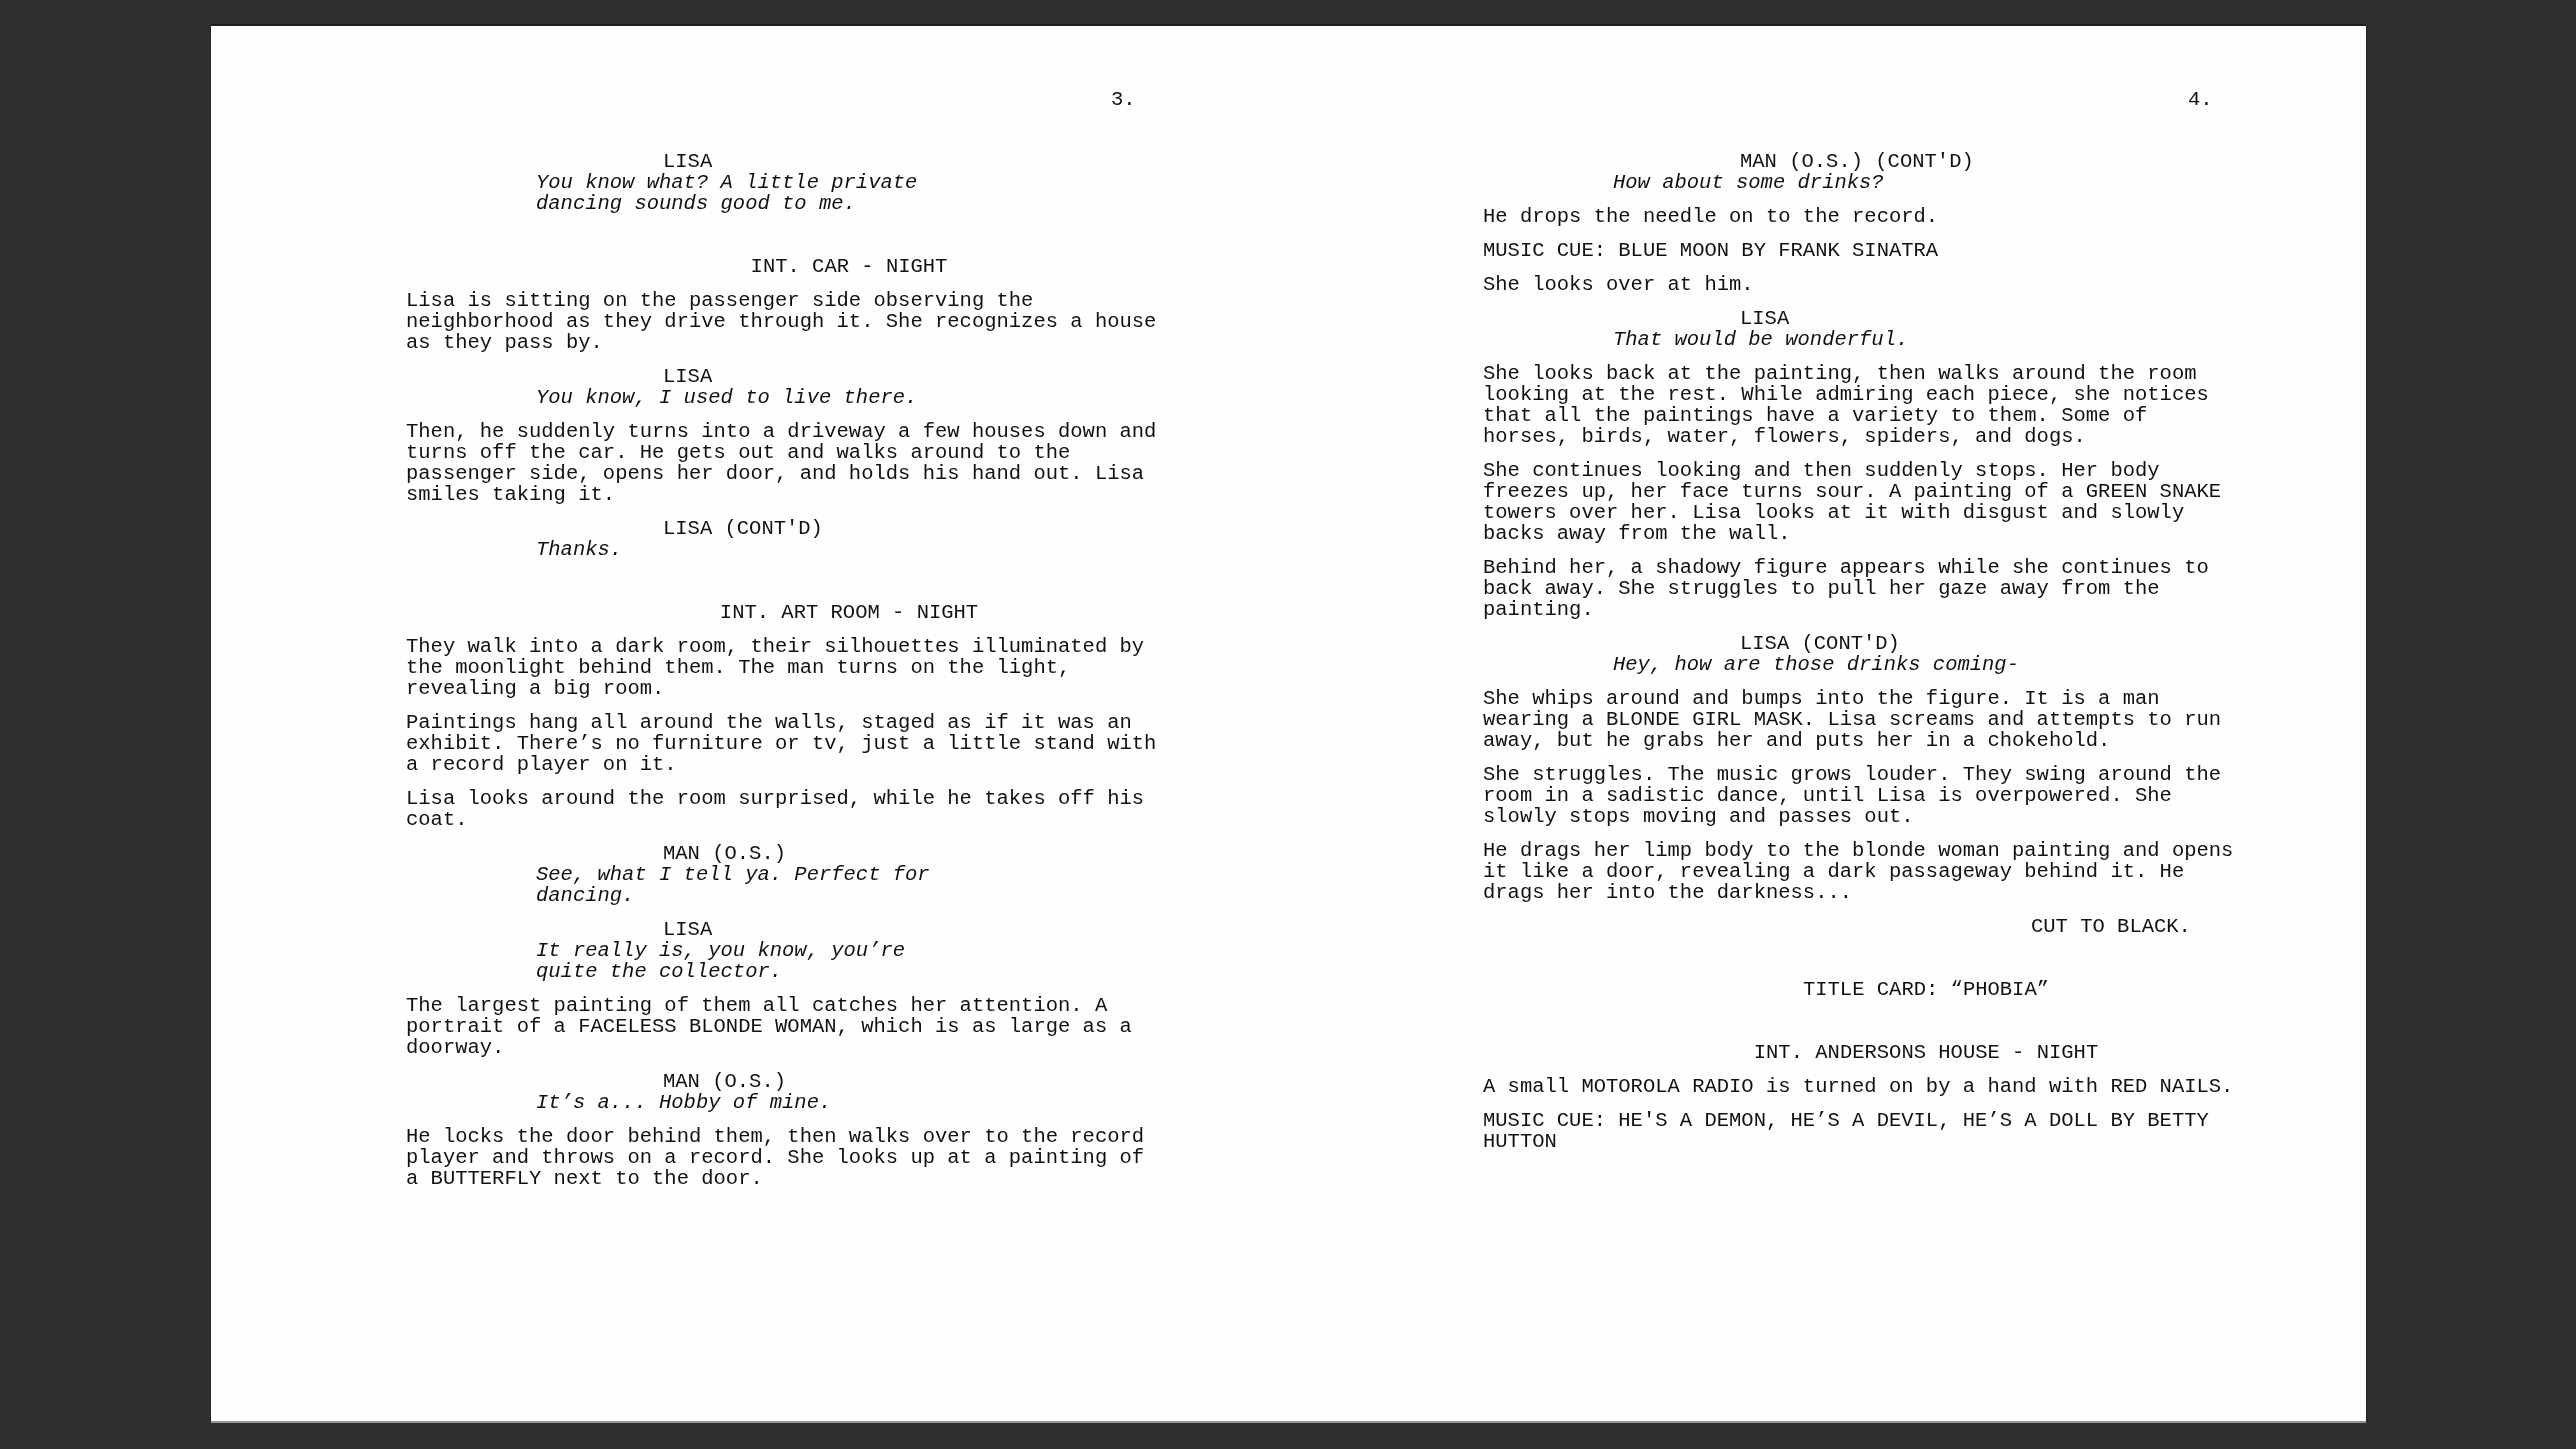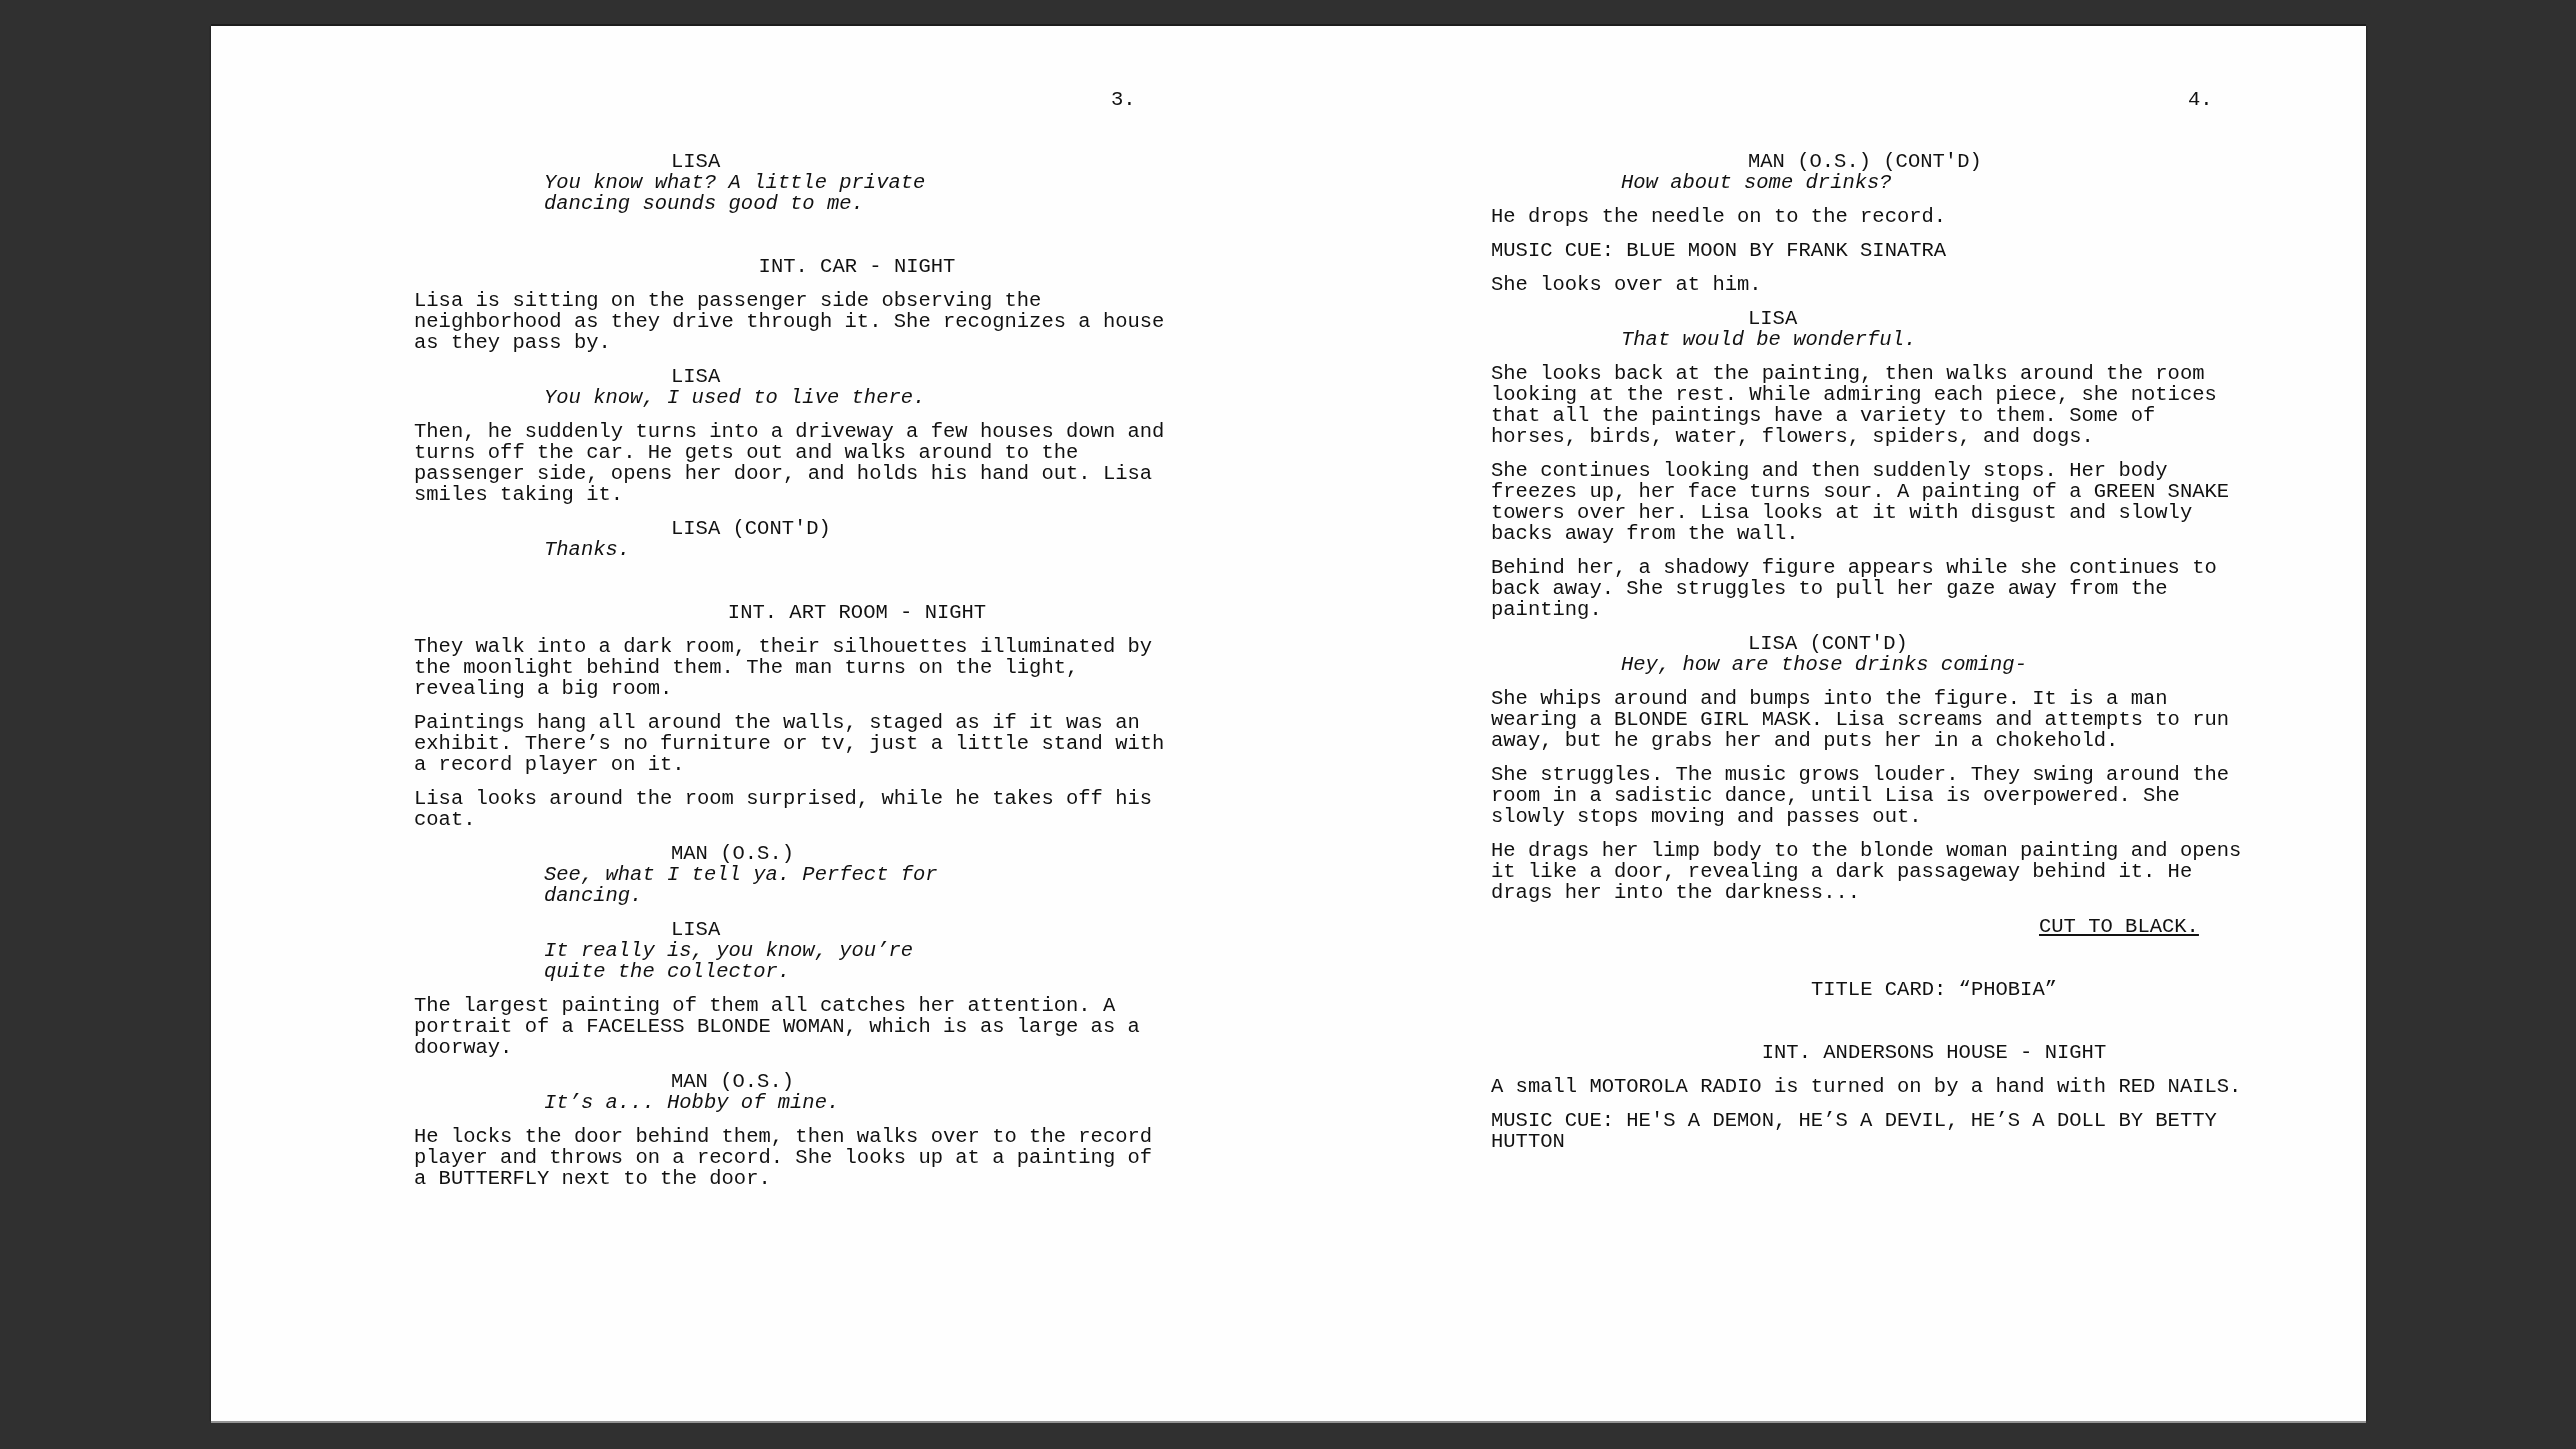--- a/index.html
+++ b/index.html
@@ -34,30 +34,30 @@
     font-size: 20.5px;
     line-height: 21px;
     white-space: pre;
   }
   .pagenum {
     position: absolute;
     top: 63px; left: 900px;
   }
   .content {
     position: absolute;
-    top: 125px; left: 12px;
+    top: 125px; left: 4px;
     width: 100%;
   }
   .block { margin-top: 13px; }
   .block:first-child { margin-top: 0; }
   .b-scene { margin-top: 42px; text-align: center; }
   .b-scene .line, .b-action .line { padding-left: 191px; }
   .b-dialogue .char { padding-left: 448px; }
   .b-dialogue .dline { padding-left: 321px; font-style: italic; }
-  .b-transition .line { padding-left: 739px; text-decoration: underline; }
+  .b-transition .line { padding-left: 739px; }
 </style>
 </head>
 <body>
 
 <div class="viewer">
   <div class="spread">
     <div class="page">
       <div class="pagenum">3.</div>
       <div class="content"><div class="block b-dialogue"><div class="char">LISA</div><div class="dline">You know what? A little private</div><div class="dline">dancing sounds good to me.</div></div><div class="block b-scene"><div class="line">INT. CAR - NIGHT</div></div><div class="block b-action"><div class="line">Lisa is sitting on the passenger side observing the</div><div class="line">neighborhood as they drive through it. She recognizes a house</div><div class="line">as they pass by.</div></div><div class="block b-dialogue"><div class="char">LISA</div><div class="dline">You know, I used to live there.</div></div><div class="block b-action"><div class="line">Then, he suddenly turns into a driveway a few houses down and</div><div class="line">turns off the car. He gets out and walks around to the</div><div class="line">passenger side, opens her door, and holds his hand out. Lisa</div><div class="line">smiles taking it.</div></div><div class="block b-dialogue"><div class="char">LISA (CONT'D)</div><div class="dline">Thanks.</div></div><div class="block b-scene"><div class="line">INT. ART ROOM - NIGHT</div></div><div class="block b-action"><div class="line">They walk into a dark room, their silhouettes illuminated by</div><div class="line">the moonlight behind them. The man turns on the light,</div><div class="line">revealing a big room.</div></div><div class="block b-action"><div class="line">Paintings hang all around the walls, staged as if it was an</div><div class="line">exhibit. There’s no furniture or tv, just a little stand with</div><div class="line">a record player on it.</div></div><div class="block b-action"><div class="line">Lisa looks around the room surprised, while he takes off his</div><div class="line">coat.</div></div><div class="block b-dialogue"><div class="char">MAN (O.S.)</div><div class="dline">See, what I tell ya. Perfect for</div><div class="dline">dancing.</div></div><div class="block b-dialogue"><div class="char">LISA</div><div class="dline">It really is, you know, you’re</div><div class="dline">quite the collector.</div></div><div class="block b-action"><div class="line">The largest painting of them all catches her attention. A</div><div class="line">portrait of a FACELESS BLONDE WOMAN, which is as large as a</div><div class="line">doorway.</div></div><div class="block b-dialogue"><div class="char">MAN (O.S.)</div><div class="dline">It’s a... Hobby of mine.</div></div><div class="block b-action"><div class="line">He locks the door behind them, then walks over to the record</div><div class="line">player and throws on a record. She looks up at a painting of</div><div class="line">a BUTTERFLY next to the door.</div></div></div>
     </div>

